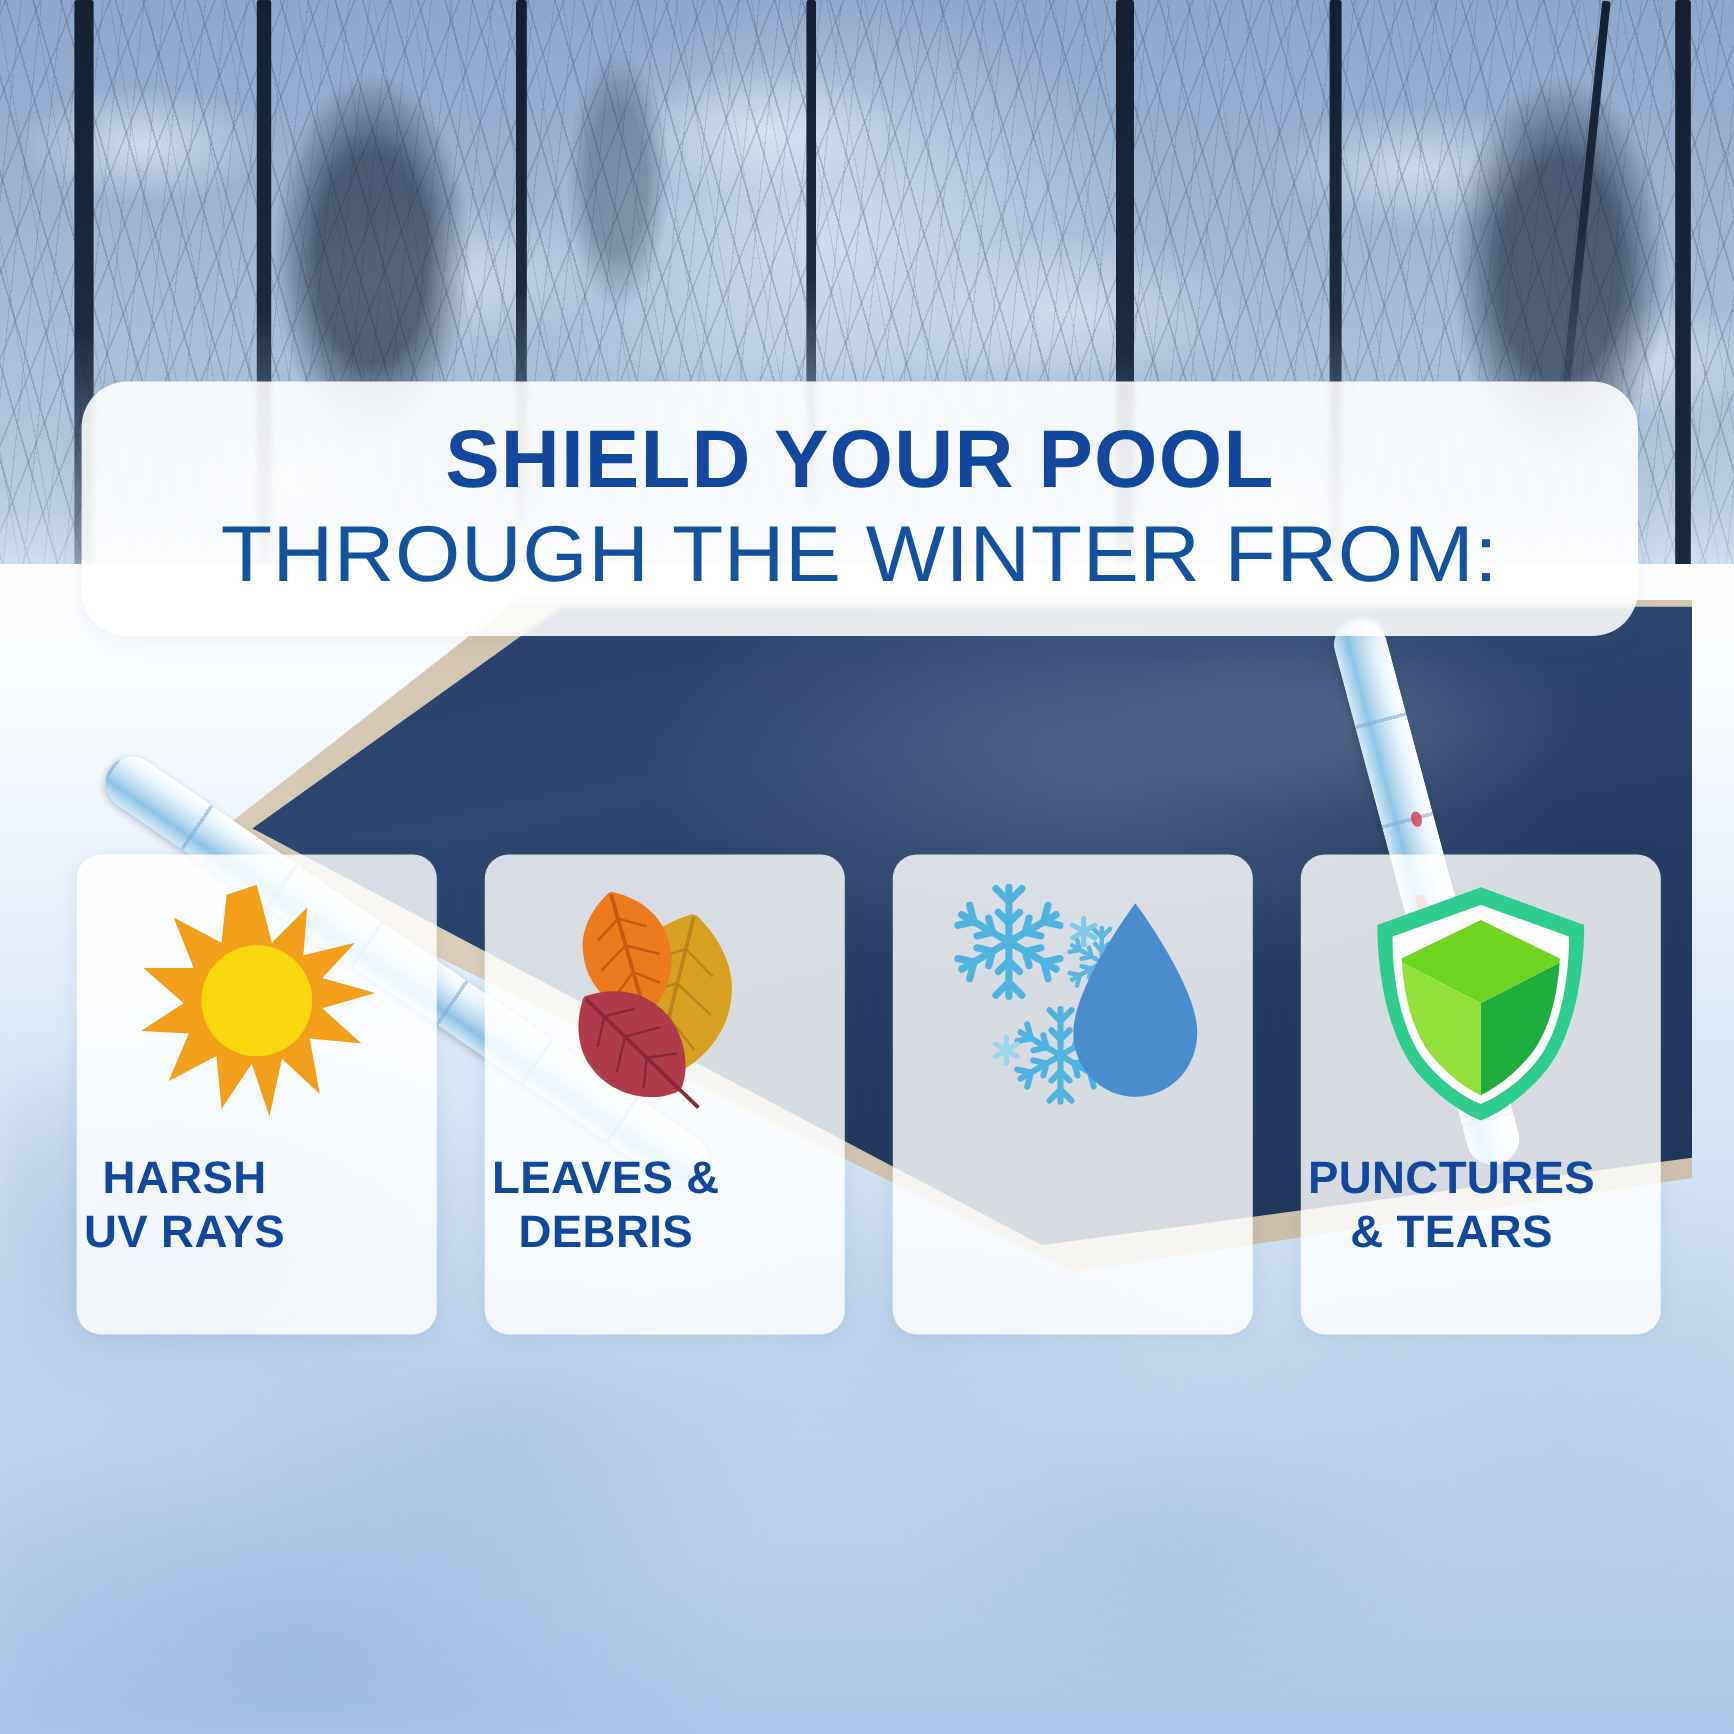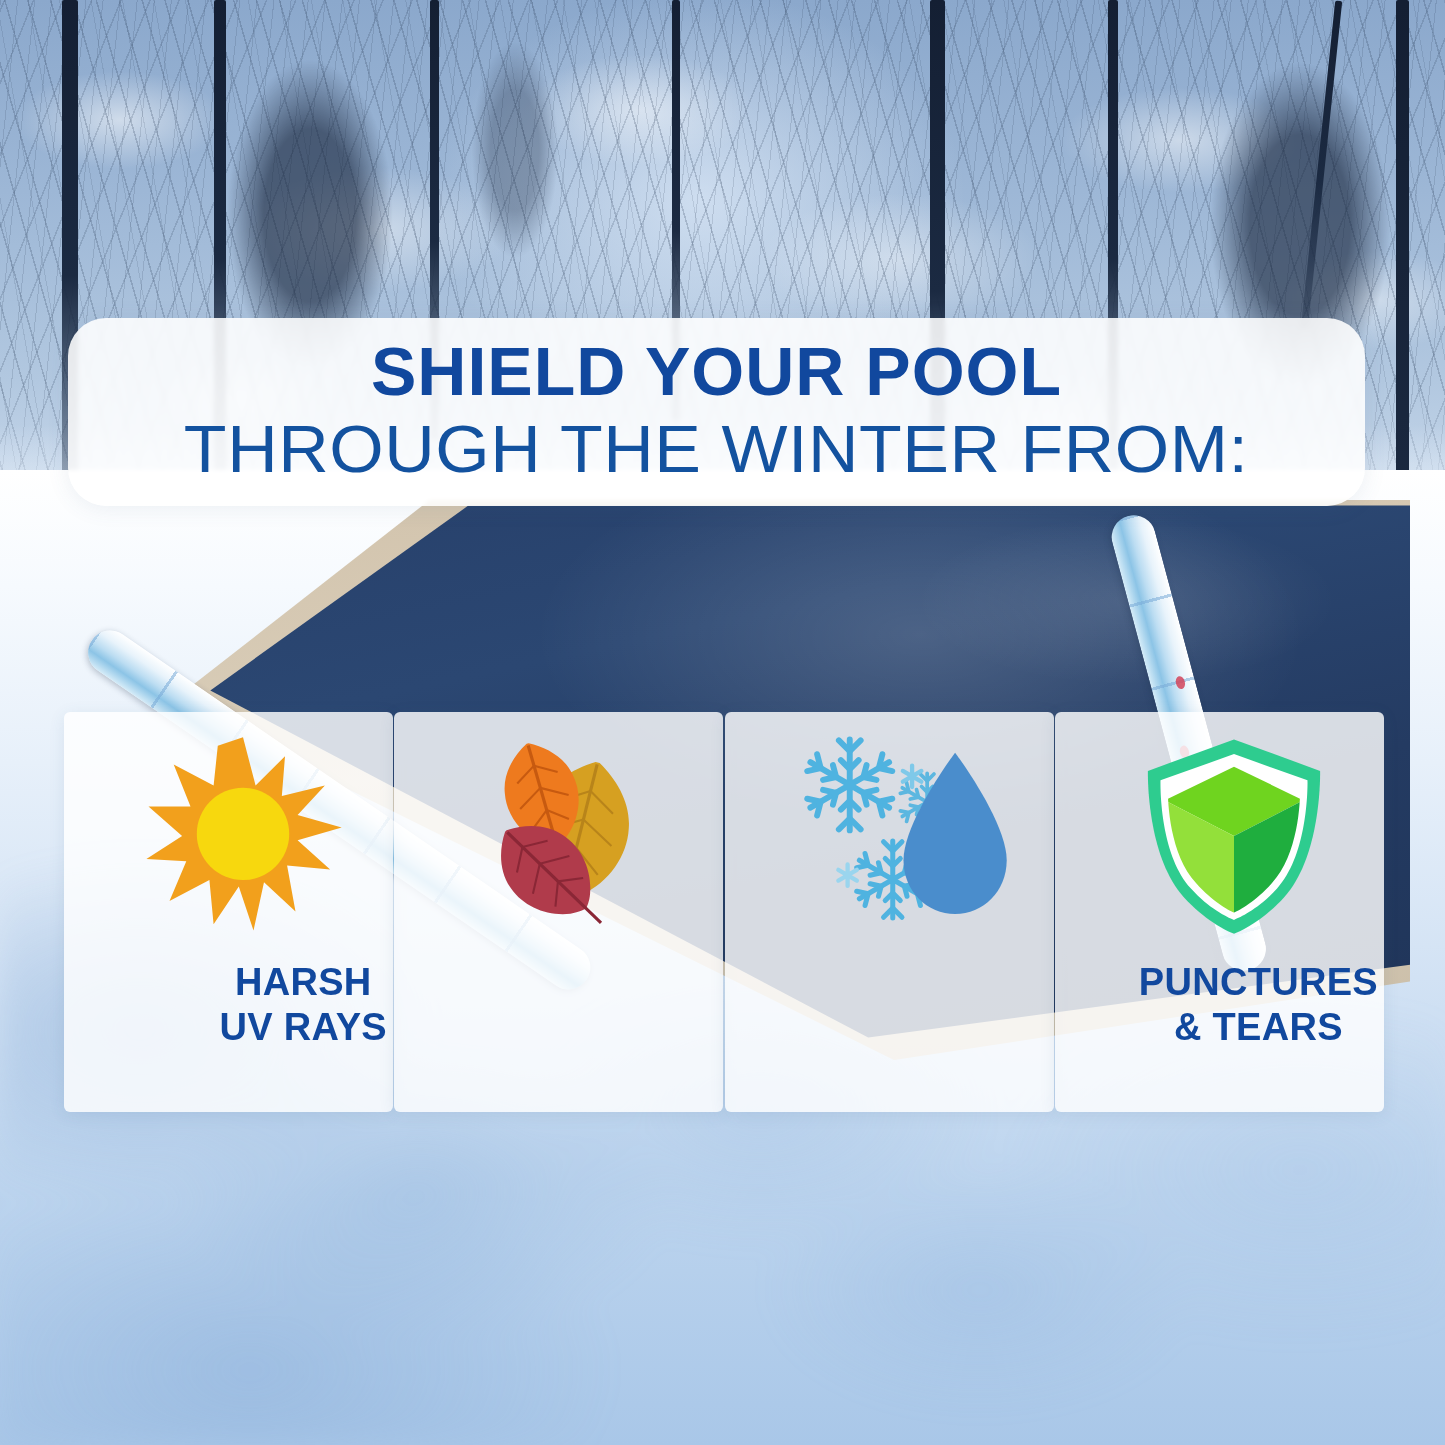--- a/index.html
+++ b/index.html
@@ -135,21 +135,21 @@
   }
   .tube-dot {
     position: absolute; width: 13px; height: 9px; border-radius: 50%;
     background: #d2445b; opacity: .85;
   }
 
   
   .banner {
     position: absolute;
     left: 68px; top: 318px;
-    width: 1297px; height: 188px;
+    width: 1297px; height: 212px;
     background: rgba(255,255,255,.88);
     border-radius: 38px;
     backdrop-filter: blur(2px);
     display: flex;
     flex-direction: column;
     align-items: center;
     justify-content: center;
     box-shadow: 0 2px 22px rgba(70,100,140,.10);
   }
   .headline-1 {
@@ -175,27 +175,26 @@
   .cards {
     position: absolute;
     left: 64px; top: 712px;
     width: 1320px; height: 400px;
     display: flex;
     justify-content: space-between;
   }
   .card {
     width: 300px;
     height: 400px;
-    border-radius: 6px;
+    border-radius: 20px;
     background: rgba(255,255,255,.82);
     display: flex;
     flex-direction: column;
-    align-items: flex-end;
+    align-items: flex-start;
     box-shadow: 0 3px 16px rgba(60,95,140,.10);
-    padding-left: 29px;
   }
   .card-icon {
     height: 248px;
     width: 100%;
     display: flex;
     align-items: center;
     justify-content: center;
   }
   .card-label {
     color: #11489E;
@@ -284,20 +283,22 @@
           </g>
 
           <g transform="translate(72,130) rotate(-46)">
             <path fill="#B03B4B" d="M1 -50 C17 -42 32 -27 35 -8 C39 13 30 35 13 49 C7 54 1 56 0 56
                                      C-1 56 -7 54 -14 49 C-31 35 -40 13 -36 -8 C-33 -27 -18 -42 -1 -50 Z"></path>
             <path stroke="#8A2736" stroke-width="3" fill="none" d="M0 -48 L0 76"></path>
             <path stroke="#8A2736" stroke-width="2" fill="none" d="M0 -28 L21 -15 M0 -28 L-21 -15 M0 -5 L25 10 M0 -5 L-25 10 M0 19 L19 34 M0 19 L-19 34"></path>
           </g>
         </svg>
       </div>
+      <div class="card-label">LEAVES &amp;
+DEBRIS</div>
     </div>
 
     <div class="card">
       <div class="card-icon">
         <svg width="215" height="215" viewBox="0 0 200 200">
           <defs>
             <g id="flake" stroke="#4FB3E0" stroke-width="6" stroke-linecap="round" fill="none">
               <path d="M0 -46 V46 M-39.8 -23 L39.8 23 M-39.8 23 L39.8 -23"></path>
               <path d="M0 -34 L-11 -45 M0 -34 L11 -45 M0 -16 L-9 -25 M0 -16 L9 -25"></path>
               <path d="M0 34 L-11 45 M0 34 L11 45 M0 16 L-9 25 M0 16 L9 25"></path>

